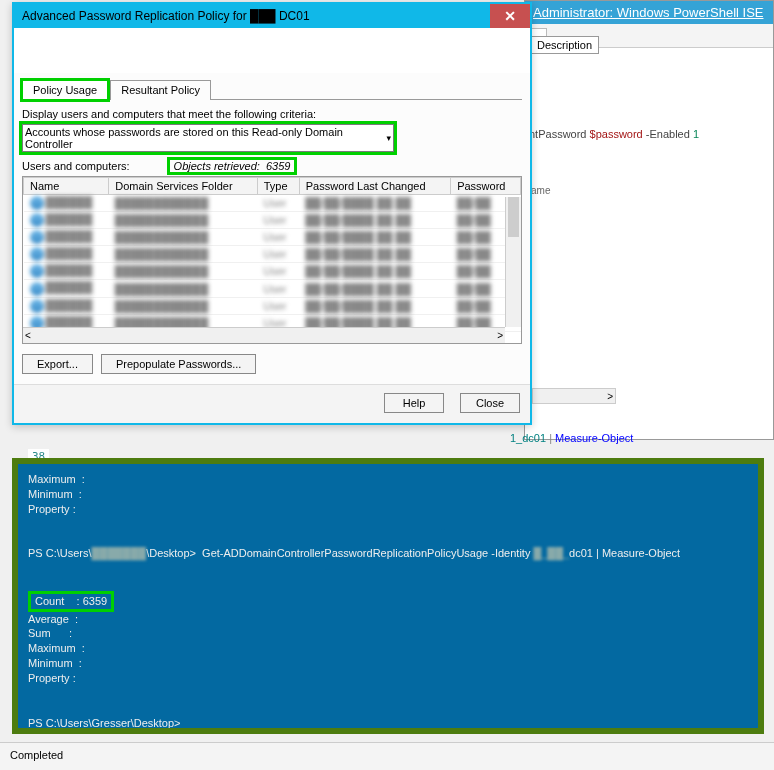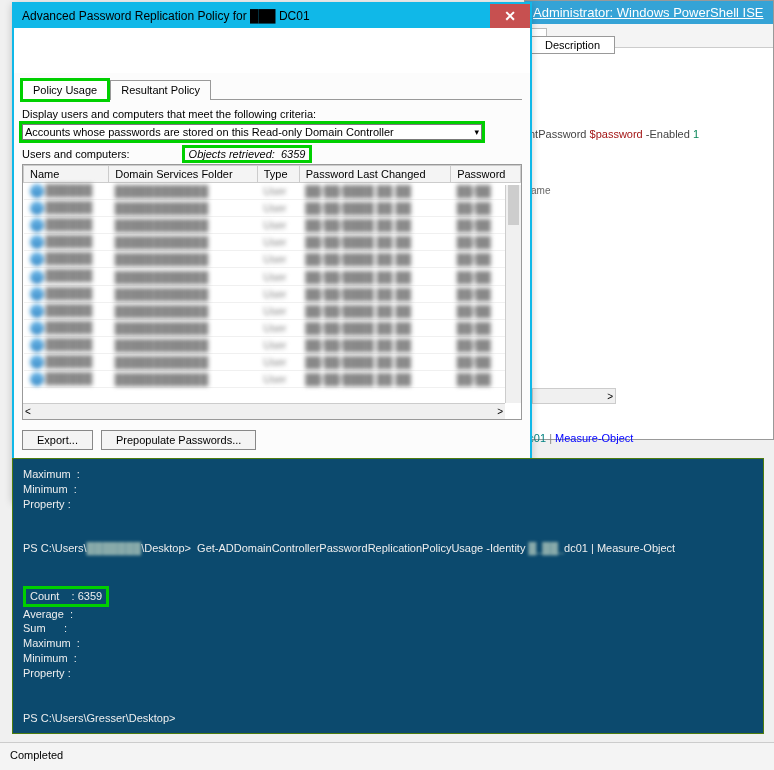--- a/index.html
+++ b/index.html
@@ -21,57 +21,57 @@
 .titlebar-right { display: flex; }
 .close-btn { width: 40px; height: 24px; background: #c75050; color: #fff; display: flex; align-items: center; justify-content: center; font-size: 14px; font-weight: bold; cursor: pointer; }
 
 .dlg-body { padding: 6px 8px 10px; background: #fcfcfc; margin-top: 45px; }
 .tabstrip { border-bottom: 1px solid #999; margin-bottom: 8px; display: flex; }
 .tab { font-size: 11px; padding: 3px 10px; border: 1px solid #999; border-bottom: none; background: #fcfcfc; margin-right: 2px; cursor: pointer; position: relative; top: 1px; }
 .tab.active { background: #fff; border-bottom: 1px solid #fff; }
 .tab.hl { outline: 3px solid #00d000; outline-offset: -1px; }
 
 .criteria-label { font-size: 11px; margin-bottom: 4px; }
-.criteria-select { width: 460px; font-size: 11px; padding: 1px 2px; border: 1px solid #7a7a7a; outline: 3px solid #00d000; outline-offset: 0; margin-bottom: 8px; display: flex; justify-content: space-between; align-items: center; background: #fff; cursor: pointer; }
+.criteria-select { width: 372px; font-size: 11px; padding: 1px 2px; border: 1px solid #7a7a7a; outline: 3px solid #00d000; outline-offset: 0; margin-bottom: 8px; display: flex; justify-content: space-between; align-items: center; background: #fff; cursor: pointer; }
 .criteria-select .chev { font-size: 9px; }
 
-.counts-row { display: flex; font-size: 11px; margin-bottom: 4px; gap: 55px; }
+.counts-row { display: flex; font-size: 11px; margin-bottom: 4px; gap: 40px; }
 .objects-retrieved { outline: 3px solid #00d000; padding: 0 4px; font-style: italic; }
 
-.table-wrap { border: 1px solid #999; background: #fff; height: 256px; overflow: hidden; position: relative; }
+.table-wrap { border: 1px solid #999; background: #fff; height: 168px; overflow: hidden; position: relative; }
 .tbl { width: 100%; font-size: 11px; border-collapse: collapse; }
 .tbl th { background: #f4f4f4; text-align: left; padding: 2px 6px; border: 1px solid #ccc; font-weight: normal; position: sticky; top: 0; }
 .tbl td { padding: 1px 6px; border-bottom: 1px solid #f0f0f0; white-space: nowrap; color: #888; filter: blur(2px); }
 .row-icon { display: inline-block; width: 14px; height: 14px; background: linear-gradient(#6fb8e8,#3a8cc8); border-radius: 50%; vertical-align: middle; margin-right: 2px; filter: none; }
 .scrollbar-h { position: absolute; bottom: 0; left: 0; right: 16px; height: 16px; background: #f0f0f0; border-top: 1px solid #ccc; display: flex; justify-content: space-between; align-items: center; font-size: 10px; padding: 0 2px; }
 .scrollbar-v { position: absolute; top: 20px; right: 0; bottom: 16px; width: 16px; background: #f0f0f0; border-left: 1px solid #ccc; }
 .sb-thumb-v { position: absolute; top: 0; left: 2px; right: 2px; height: 40px; background: #cdcdcd; }
 
 .btn-row { display: flex; gap: 8px; margin-top: 10px; }
 .btn { font-size: 11px; padding: 3px 14px; border: 1px solid #888; background: #f4f4f4; cursor: pointer; }
 
 .dlg-footer { display: flex; justify-content: flex-end; gap: 16px; padding: 8px 10px 10px; border-top: 1px solid #ddd; background: #f4f4f4; }
 .dlg-footer .btn { min-width: 60px; }
 
 
-.desc-strip { position: absolute; top: 36px; left: 530px; font-size: 11px; border: 1px solid #999; padding: 2px 14px; background: #fff; }
+.desc-strip { position: absolute; top: 36px; left: 530px; font-size: 11px; border: 1px solid #999; padding: 2px 6px; background: #fff; }
 
 
 .hscroll-back { position: absolute; top: 388px; left: 532px; width: 84px; height: 16px; background: #f0f0f0; border: 1px solid #ccc; font-size: 10px; display: flex; align-items: center; justify-content: flex-end; padding-right: 2px; }
 
 
 .linenum { position: absolute; top: 449px; left: 28px; color: #2a8a8a; font-family: Consolas, monospace; font-size: 11px; background: #fff; padding: 1px 4px; }
 
 
 .bottom-line { position: absolute; top: 432px; left: 510px; font-family: Consolas, monospace; font-size: 11px; color: #0000ff; }
 .bottom-line .bar { color: #888; }
 .bottom-line .teal { color: #008080; }
 
 
-.console { position: absolute; top: 458px; left: 12px; right: 10px; height: 276px; background: #0c4a6e; color: #eee; font-family: Consolas, monospace; font-size: 11px; padding: 8px 10px; overflow: hidden; border: 1px solid #4d7c0f; }
+.console { position: absolute; top: 458px; left: 12px; right: 10px; height: 276px; background: #0369a1; color: #eee; font-family: Consolas, monospace; font-size: 11px; padding: 8px 10px; overflow: hidden; border: 6px solid #4d7c0f; }
 .console .line { white-space: pre; line-height: 1.35; }
 .cnt-hl { display: inline-block; border: 3px solid #00d000; padding: 0 4px; }
 .blurred { color: #8aa; filter: blur(1.5px); }
 
 .statusbar { position: absolute; bottom: 0; left: 0; right: 0; height: 28px; background: #f4f4f4; border-top: 1px solid #ccc; font-size: 11px; padding: 6px 10px; }
 </style>
 </head>
 <body>
 
 <div class="ise-window">

